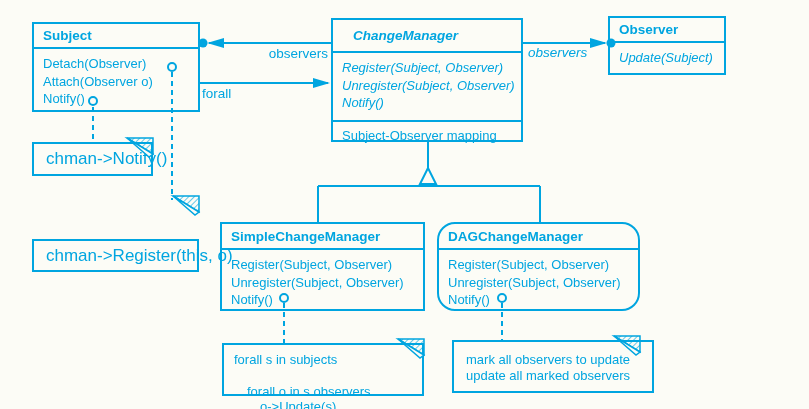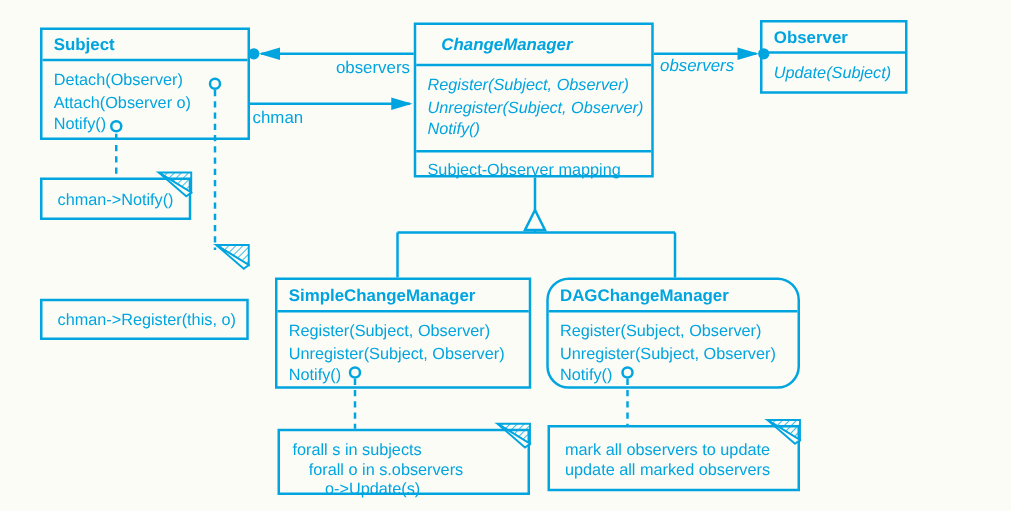--- a/index.html
+++ b/index.html
@@ -9,23 +9,23 @@
     background:var(--paper); color:var(--ink);
     font-family:"Liberation Sans", sans-serif;
   }
   .box { position:absolute; box-sizing:border-box; border:2px solid var(--ink); z-index:1; background:transparent; }
   .cls .title { box-sizing:border-box; border-bottom:2px solid var(--ink);
     font-weight:bold; font-size:13.5px; display:flex; align-items:center; padding-left:9px; }
   .cls .methods { padding:6px 6px 0 9px; font-size:13px; line-height:17.5px; white-space:nowrap; }
   .cls .attrs { box-sizing:border-box; border-top:2px solid var(--ink); padding:6px 6px 0 9px; font-size:13px; white-space:nowrap; }
   .it { font-style:italic; }
   .note { z-index:1; }
-  .note-center { display:flex; align-items:center; padding-left:12px; font-size:13px; white-space:nowrap; }
+  .note-center { display:flex; align-items:center; padding-left:12px; font-size:17px; white-space:nowrap; }
   .note-lines { font-size:13px; line-height:15.5px; white-space:nowrap; }
-  .ind1 { margin-left:13px; } .ind2 { margin-left:26px; }
+  .ind1 { margin-left:13px;margin-top:16px; } .ind2 { margin-left:26px; }
   .assoc-label { position:absolute; font-size:13.5px; z-index:2; white-space:nowrap; }
   svg.overlay { position:absolute; left:0; top:0; z-index:5; pointer-events:none; }
   .ln   { stroke:var(--ink); stroke-width:2; fill:none; }
   .dash { stroke:var(--ink); stroke-width:2; fill:none; stroke-dasharray:5 4; }
   .ar   { fill:var(--ink); stroke:none; }
   .dot  { fill:var(--ink); stroke:none; }
   .tri  { fill:var(--paper); stroke:var(--ink); stroke-width:2; }
   .circ { fill:var(--paper); stroke:var(--ink); stroke-width:2; }
   .foldh{ fill:url(#hatch); stroke:var(--ink); stroke-width:1.5; }
   .flap { fill:var(--paper); stroke:var(--ink); stroke-width:1.5; }
@@ -40,21 +40,21 @@
   #b-obs     { left:608px; top:16px;  width:118px; height:59px; }
   #b-obs .title { height:25px; }
   #b-scm     { left:220px; top:222px; width:205px; height:89px; }
   #b-scm .title { height:26px; }
   #b-dcm     { left:437px; top:222px; width:203px; height:89px;border-radius:18px; }
   #b-dcm .title { height:26px; }
 
   #n-notify   { left:32px;  top:142px; width:121px; height:34px; }
   #n-register { left:32px;  top:200px; width:167px; height:33px;margin-top:39px; }
   #n-forall   { left:222px; top:343px; width:202px; height:53px; padding:7px 0 0 10px; }
-  #n-mark     { left:438px; top:340px; width:202px; height:53px; padding:10px 0 0 12px; line-height:16px; }
+  #n-mark     { left:452px; top:340px; width:202px; height:53px; padding:10px 0 0 12px; line-height:16px; }
 
   #lbl-subjects  { left:240px; top:46px; width:88px; text-align:right; }
   #lbl-chman     { left:202px; top:86px; }
   #lbl-observers { left:528px; top:45px;font-style:italic; }
 </style>
 </head>
 <body>
 
 <div class="stage">
 
@@ -112,21 +112,21 @@
     <div>forall s in subjects</div>
     <div class="ind1">forall o in s.observers</div>
     <div class="ind2">o-&gt;Update(s)</div>
   </div>
   <div class="box note note-lines" id="n-mark">
     <div>mark all observers to update</div>
     <div>update all marked observers</div>
   </div>
 
   <div class="assoc-label" id="lbl-subjects">observers</div>
-  <div class="assoc-label" id="lbl-chman">chman</div>
+  <div class="assoc-label" id="lbl-chman">forall</div>
   <div class="assoc-label" id="lbl-observers">observers</div>
 
   <svg class="overlay" width="809" height="409" viewBox="0 0 809 409">
     <defs>
       <pattern id="hatch" patternUnits="userSpaceOnUse" width="4" height="4" patternTransform="rotate(45)">
         <line class="hl" x1="0" y1="0" x2="0" y2="4"></line>
       </pattern>
     </defs>
 
     <g>

